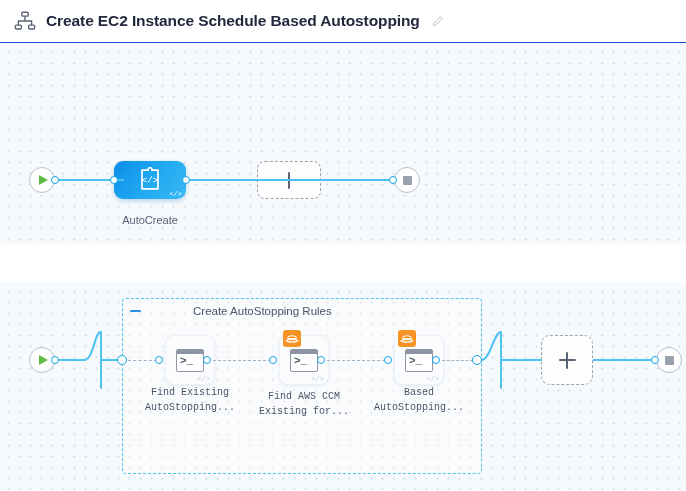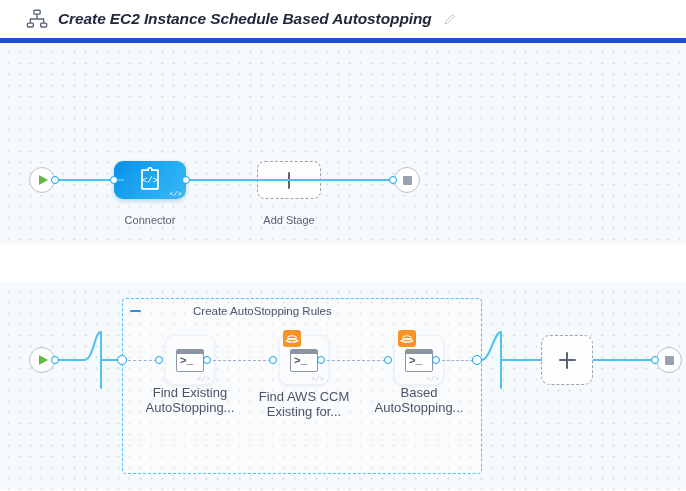--- a/index.html
+++ b/index.html
@@ -14,24 +14,23 @@
     font-family: "Liberation Sans", sans-serif;
     -webkit-font-smoothing: antialiased;
   }
 
   
   .header {
     height: 43px;
     box-sizing: border-box;
     display: flex;
     align-items: center;
-    padding-left: 26px;
-    border-bottom: 5px solid #1d4ed8;
-    background: #ffffff;
-    font-style: italic;
+    padding-left: 14px;
+    border-bottom: 1px solid #1d4ed8;
+    background: #ffffff;
   }
   .pipeline-icon {
     width: 22px;
     height: 22px;
     flex: 0 0 auto;
     margin-right: 10px;
     display: block;
   }
   .page-title {
     font-size: 15.5px;
@@ -191,23 +190,24 @@
     position: absolute;
     text-align: center;
     font-size: 11px;
     color: #56607a;
     line-height: 14px;
     white-space: nowrap;
   }
   .caption.two-line {
     white-space: normal;
     width: 104px;
-    font-size: 13px;
+    font-size: 10px;
     line-height: 14.5px;
     color: #4b5468;
+    font-family: Liberation Mono, monospace;
   }
 
   
   .step-node {
     width: 50px;
     height: 50px;
     border-radius: 9px;
     background: #fbfcfd;
     border: 1px solid #eef1f5;
     box-sizing: border-box;
@@ -332,28 +332,27 @@
     <div class="stage-node">
       <svg width="24" height="26" viewBox="0 0 24 26">
         <path d="M4 3.2 h6.2 a1.9 1.9 0 1 1 3.6 0 H20 v18.6 H4 Z" fill="none" stroke="#ffffff" stroke-width="1.7" stroke-linejoin="round"></path>
         <text x="12" y="16" font-size="9" fill="#ffffff" text-anchor="middle" font-family="Liberation Mono, monospace">&lt;/&gt;</text>
       </svg>
       <div class="corner-code">&lt;/&gt;</div>
     </div>
   </div>
   <div class="port" style="left:110px; top:133px;"></div>
   <div class="port" style="left:182px; top:133px;"></div>
-  <div class="caption" style="left:98px; top:170px; width:104px;">Connector</div>
+  <div class="caption" style="left:98px; top:170px; width:104px;">AutoCreate</div>
 
   <div class="node" style="left:257px; top:118px;">
     <div class="add-node">
       <div class="plus"></div>
     </div>
   </div>
-  <div class="caption" style="left:239px; top:170px; width:100px;">Add Stage</div>
 
   <div class="port" style="left:389px; top:133px;"></div>
   <div class="node" style="left:394px; top:124px;">
     <div class="term-node">
       <div class="stop-sq"></div>
     </div>
   </div>
 </div>
 
 <div class="canvas-gap"></div>

